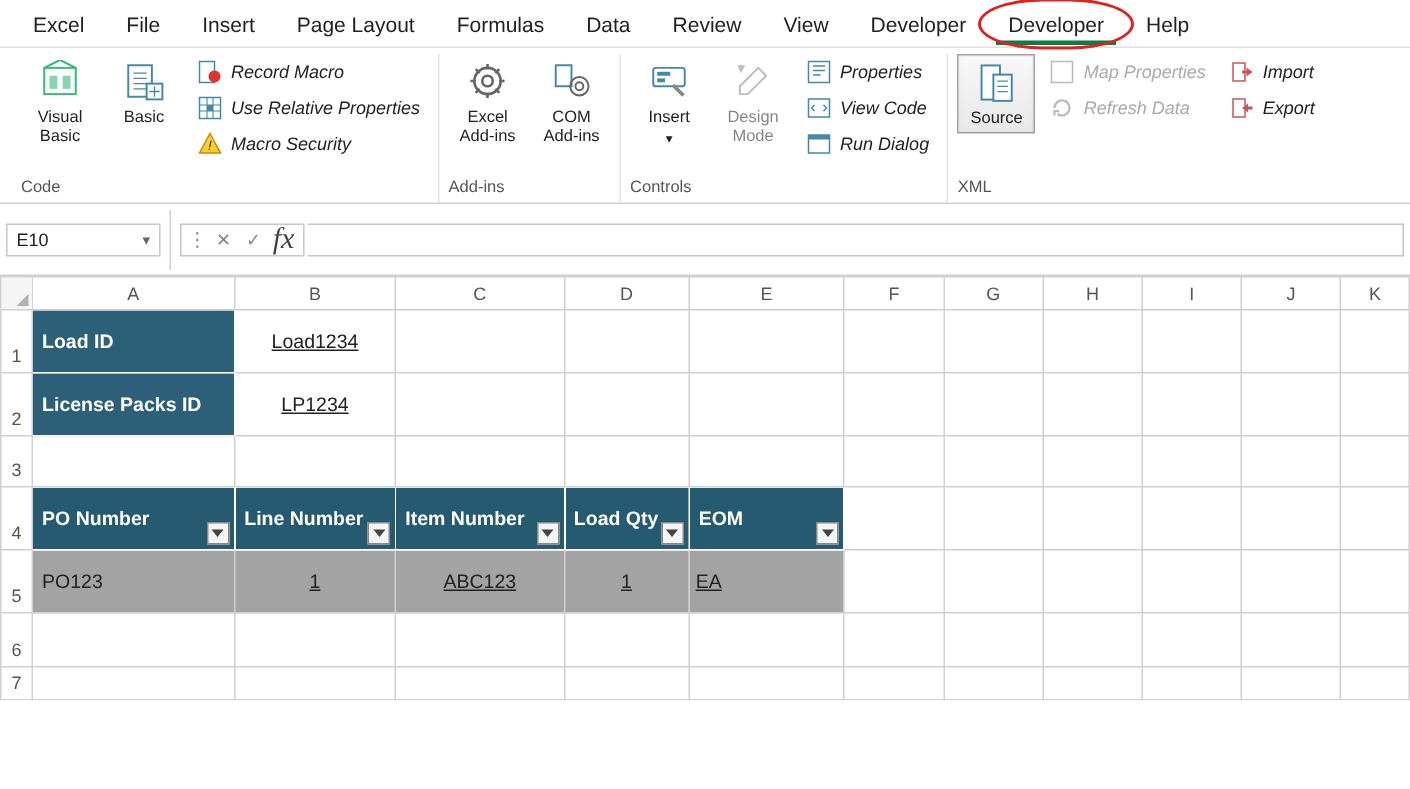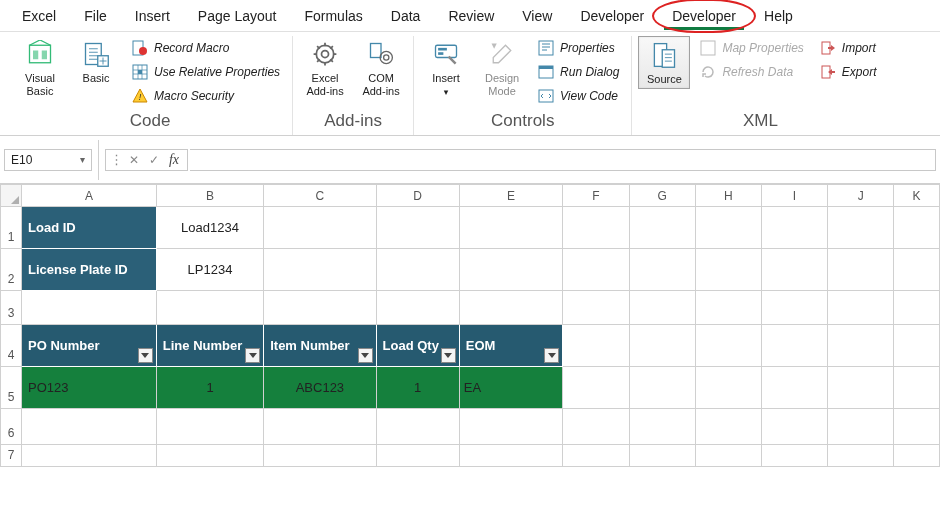--- a/index.html
+++ b/index.html
@@ -10,68 +10,68 @@
     .tab { padding: 6px 14px; cursor: pointer; font-size: 14px; position: relative; }
     .tab.active { }
     .circle-highlight { position: absolute; border: 2px solid #d22; border-radius: 50%/60%; left: -6px; right: -6px; top: -3px; bottom: -3px; pointer-events: none; }
     .tab-underline { position: absolute; left: 6px; right: 6px; bottom: 0; height: 3px; background: #107c41; }
     
     
     .ribbon { display: flex; height: 104px; border-bottom: 1px solid #d0d0d0; background: #fff; padding: 4px 8px 0 8px; }
     .group { display: flex; flex-direction: column; align-items: center; border-right: 1px solid #e3e3e3; padding: 0 6px; }
     .group:last-child { border-right: none; }
     .group-body { display: flex; align-items: flex-start; flex: 1; gap: 4px; }
-    .group-label { font-size: 17px; color: #555; padding: 2px 0 4px 0; text-align: center; width: 100%; }
+    .group-label { font-size: 11px; color: #555; padding: 2px 0 4px 0; text-align: left; width: 100%; }
     
     .big-btn { display: flex; flex-direction: column; align-items: center; padding: 2px 6px; cursor: pointer; font-size: 11px; gap: 2px; width: 52px; text-align: center; line-height: 1.2; }
     .icon32 { width: 32px; height: 32px; display: flex; align-items: center; justify-content: center; }
     .icon32 svg { width: 28px; height: 28px; }
     
     .vstack { display: flex; flex-direction: column; gap: 0; }
     .small-item { display: flex; align-items: center; gap: 6px; padding: 3px 6px; cursor: pointer; font-size: 12px; height: 24px; white-space: nowrap; font-style: italic; }
     .small-item.disabled { color: #aaa; cursor: default; }
     .icon16 { width: 16px; height: 16px; display: flex; align-items: center; justify-content: center; }
     .icon16 svg { width: 16px; height: 16px; }
     
     .source-btn { border: 1px solid #a0a0a0; background: linear-gradient(#f8f8f8, #e8e8e8); box-shadow: inset 0 0 2px rgba(0,0,0,0.1); }
     
     
     .formula-area { display: flex; align-items: center; height: 48px; border-bottom: 1px solid #d0d0d0; padding: 0 4px; gap: 2px; }
-    .namebox { width: 88px; height: 22px; border: 1px solid #c8c8c8; display: flex; align-items: center; padding: 0 6px; font-size: 12px; background: #fff; justify-content: space-between; }
+    .namebox { width: 103px; height: 22px; border: 1px solid #c8c8c8; display: flex; align-items: center; padding: 0 6px; font-size: 12px; background: #fff; justify-content: space-between; }
     .namebox-arrow { font-size: 10px; color: #666; }
     .fb-divider { width: 1px; height: 40px; background: #d0d0d0; margin: 0 4px; }
     .fb-btns { display: flex; align-items: center; gap: 2px; border: 1px solid #c8c8c8; height: 22px; padding: 0 4px; }
     .fb-btn { width: 18px; text-align: center; color: #888; font-size: 12px; cursor: pointer; }
-    .fb-fx { font-style: italic; font-family: 'Times New Roman', serif; font-size: 14px; color: #444; }
+    .fb-fx { font-style: italic; font-family: 'Times New Roman', serif; font-size: 20px; color: #444; }
     .formula-input { flex: 1; height: 22px; border: 1px solid #c8c8c8; border-left: none; padding: 0 6px; font-size: 12px; background: #fff; }
     
     
     .grid-wrap { overflow: auto; }
     .select-all { width: 22px; height: 22px; border: 1px solid #d0d0d0; background: #f5f5f5; position: relative; }
     .select-all::after { content: ''; position: absolute; right: 2px; bottom: 2px; border-style: solid; border-width: 0 0 8px 8px; border-color: transparent transparent #b0b0b0 transparent; }
     
     table.sheet { border-collapse: collapse; table-layout: fixed; }
     .col-head { height: 22px; background: #fff; border: 1px solid #d0d0d0; font-size: 12px; color: #555; text-align: center; font-weight: normal; }
     .row-head { width: 22px; background: #fff; border: 1px solid #d0d0d0; font-size: 12px; color: #555; text-align: center; vertical-align: bottom; padding-bottom: 4px; font-weight: normal; }
     .cell { border: 1px solid #d0d0d0; height: 22px; padding: 0 6px; font-size: 13px; vertical-align: middle; background: #fff; }
     .cell.tall { height: 42px; }
     
     .hdr-dark { background: #2b6078; color: #fff; font-weight: 600; border-color: #fff; }
     .hdr-mid { background: #265a70; color: #fff; font-weight: 600; border-color: #fff; position: relative; }
-    .row-light { background: #15803d; }
+    .row-light { background: #a3a3a3; }
     
     .filter-btn { position: absolute; right: 3px; bottom: 3px; width: 15px; height: 15px; background: #f4f4f4; border: 1px solid #888; display: flex; align-items: center; justify-content: center; }
     .filter-btn::after { content: ''; border-left: 4px solid transparent; border-right: 4px solid transparent; border-top: 5px solid #444; }
     
     .col-A { width: 140px; } .col-B { width: 110px; } .col-C { width: 116px; }
     .col-D { width: 86px; } .col-E { width: 108px; } .col-F { width: 70px; }
     .col-G { width: 70px; } .col-H { width: 70px; } .col-I { width: 70px; }
     .col-J { width: 70px; } .col-K { width: 48px; }
     
-    .centered { text-align: center; }
+    .centered { text-align: center; text-decoration: underline; }
     .row2cell { border-color: #fff; }
     .chev { font-size: 9px; display: block; }
   </style>
 </head>
 <body>
 
 <div class="tabs">
   <div class="tab">Excel</div>
   <div class="tab">File</div>
   <div class="tab">Insert</div>
@@ -209,33 +209,33 @@
                 <rect x="1" y="1" width="14" height="14" fill="none" stroke="#48a"></rect>
                 <path d="M4 4h8M4 7h8M4 10h5" stroke="#48a"></path>
               </svg>
             </span>
           <span>Properties</span>
         </div>
         <div class="small-item">
           <span class="icon16">
               <svg viewBox="0 0 16 16">
                 <rect x="1" y="2" width="14" height="12" fill="none" stroke="#48a"></rect>
+                <path d="M5 6l-2 2 2 2M11 6l2 2-2 2" stroke="#48a" fill="none"></path>
+              </svg>
+            </span>
+          <span>View Code</span>
+        </div>
+        <div class="small-item">
+          <span class="icon16">
+              <svg viewBox="0 0 16 16">
+                <rect x="1" y="2" width="14" height="12" fill="none" stroke="#48a"></rect>
                 <rect x="1" y="2" width="14" height="3" fill="#48a"></rect>
               </svg>
             </span>
           <span>Run Dialog</span>
-        </div>
-        <div class="small-item">
-          <span class="icon16">
-              <svg viewBox="0 0 16 16">
-                <rect x="1" y="2" width="14" height="12" fill="none" stroke="#48a"></rect>
-                <path d="M5 6l-2 2 2 2M11 6l2 2-2 2" stroke="#48a" fill="none"></path>
-              </svg>
-            </span>
-          <span>View Code</span>
         </div>
       </div>
     </div>
     <div class="group-label">Controls</div>
   </div>
 
   <div class="group">
     <div class="group-body">
       <div class="big-btn source-btn">
         <span class="icon32">
@@ -348,21 +348,21 @@
     <td class="cell tall"></td>
     <td class="cell tall"></td>
     <td class="cell tall"></td>
     <td class="cell tall"></td>
     <td class="cell tall"></td>
     <td class="cell tall"></td>
   </tr>
 
   <tr>
     <th class="row-head" style="height:42px">2</th>
-    <td class="cell tall hdr-dark row2cell">License Plate ID</td>
+    <td class="cell tall hdr-dark row2cell">License Packs ID</td>
     <td class="cell tall centered">LP1234</td>
     <td class="cell tall"></td>
     <td class="cell tall"></td>
     <td class="cell tall"></td>
     <td class="cell tall"></td>
     <td class="cell tall"></td>
     <td class="cell tall"></td>
     <td class="cell tall"></td>
     <td class="cell tall"></td>
     <td class="cell tall"></td>

